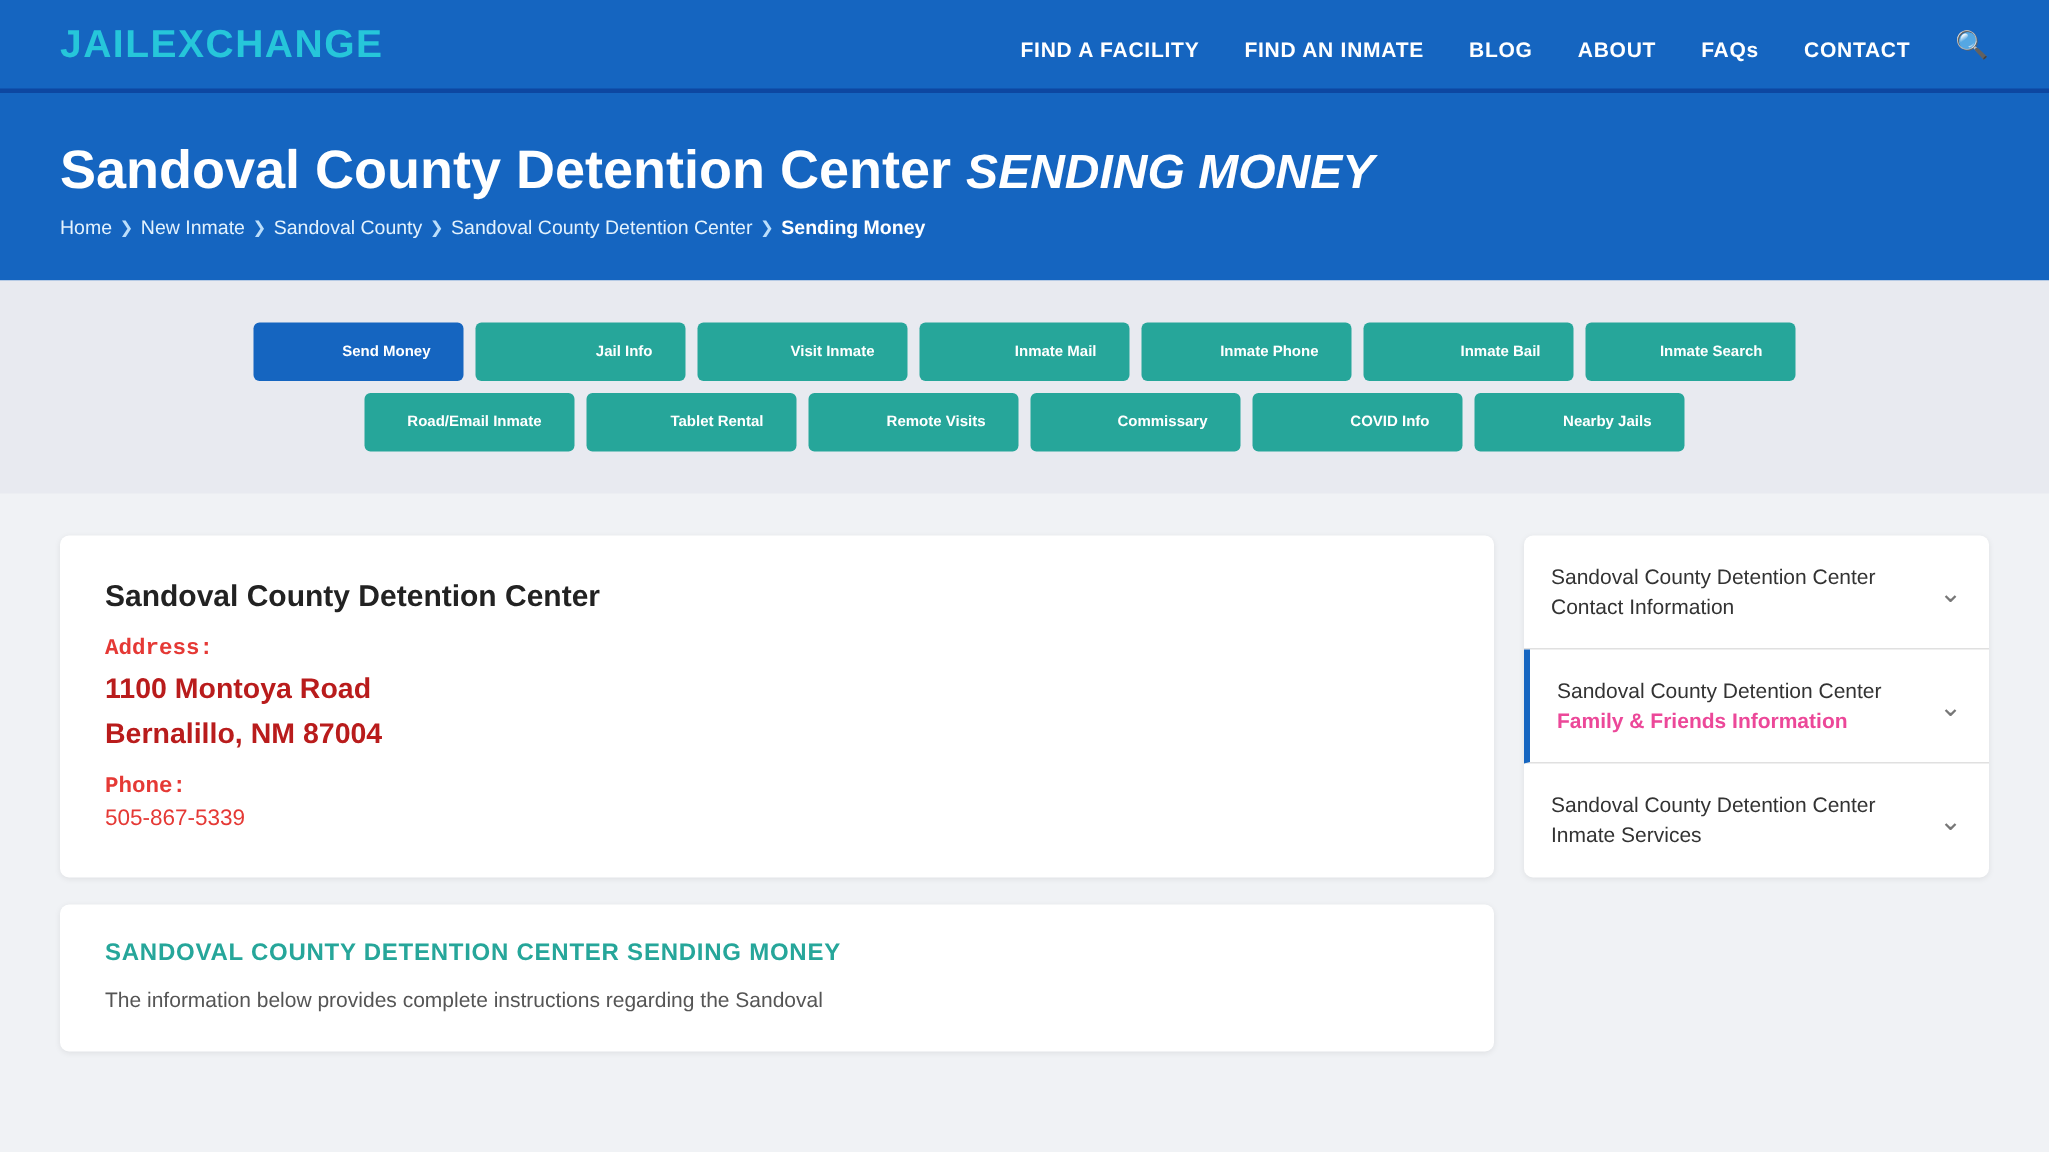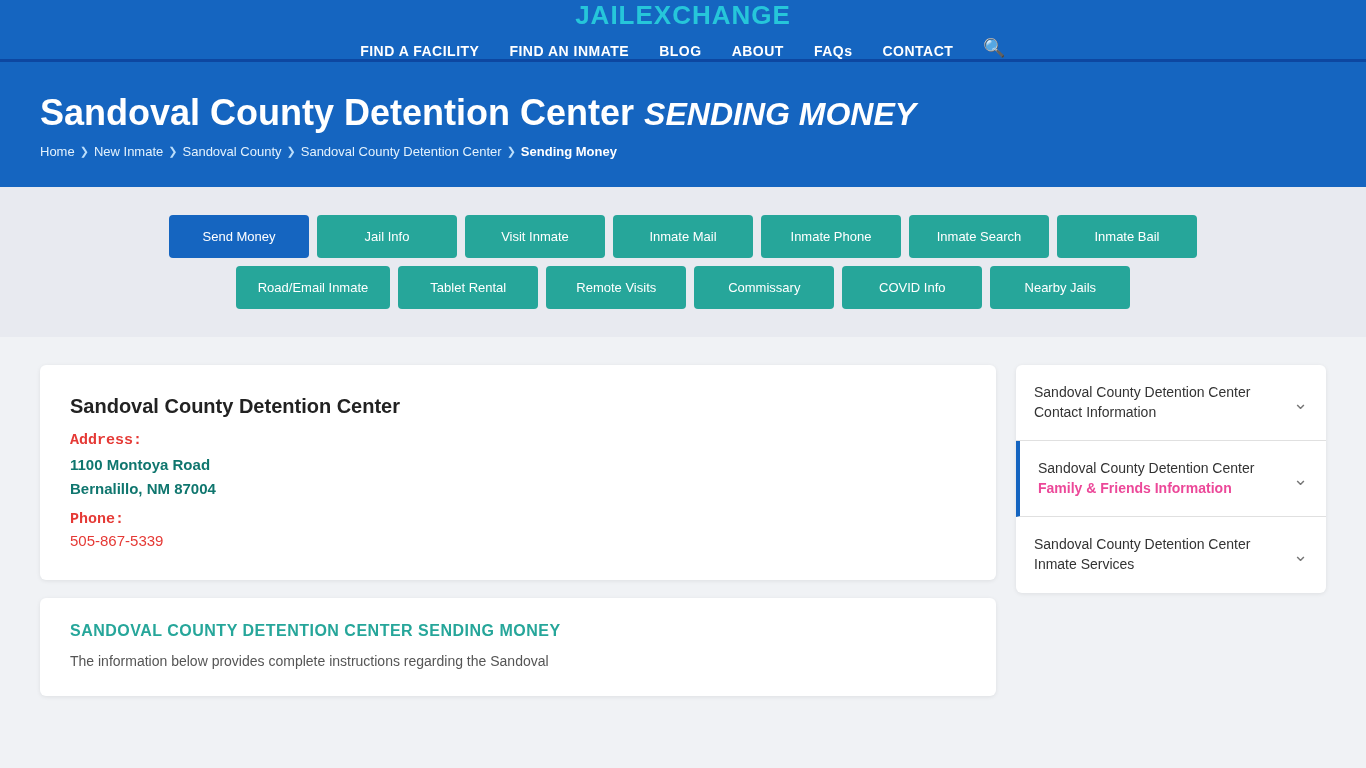--- a/index.html
+++ b/index.html
@@ -7,21 +7,20 @@
 
     
     .header {
       background: #1565c0;
       display: flex;
       align-items: center;
       justify-content: space-between;
       padding: 0 40px;
       height: 62px;
       border-bottom: 3px solid #0d47a1;
-      flex-direction: column;
     }
     .logo {
       font-size: 26px;
       font-weight: 900;
       color: #fff;
       letter-spacing: 1px;
     }
     .logo span { color: #26c6da; }
     .nav {
       display: flex;
@@ -79,27 +78,27 @@
       display: flex;
       flex-wrap: wrap;
       gap: 8px;
       margin-bottom: 8px;
       justify-content: center;
     }
     .tab-btn {
       padding: 14px 22px;
       border: none;
       border-radius: 4px;
-      font-size: 13px;
-      font-weight: 400;
+      font-size: 10px;
+      font-weight: 700;
       cursor: pointer;
       color: #fff;
       background: #26a69a;
       min-width: 140px;
-      text-align: center;
+      text-align: right;
     }
     .tab-btn.active {
       background: #1565c0;
     }
 
     
     .main-content {
       display: flex;
       gap: 20px;
       padding: 28px 40px;
@@ -129,22 +128,22 @@
     }
     .label-red {
       color: #e53935;
       font-weight: 600;
       font-size: 15px;
       margin-bottom: 4px;
       font-family: Liberation Mono, monospace;
     }
     .address-text {
       font-weight: 700;
-      font-size: 15px;
-      color: #0f766e;
+      font-size: 19px;
+      color: #b91c1c;
       line-height: 1.6;
       margin-bottom: 10px;
     }
     .phone-link {
       color: #e53935;
       font-size: 15px;
       font-weight: 500;
       text-decoration: none;
       text-align: center;
     }
@@ -244,22 +243,22 @@
   </nav>
 </section>
 
 <section class="tabs-section">
   <div class="tabs-row">
     <button class="tab-btn active">Send Money</button>
     <button class="tab-btn">Jail Info</button>
     <button class="tab-btn">Visit Inmate</button>
     <button class="tab-btn">Inmate Mail</button>
     <button class="tab-btn">Inmate Phone</button>
+    <button class="tab-btn">Inmate Bail</button>
     <button class="tab-btn">Inmate Search</button>
-    <button class="tab-btn">Inmate Bail</button>
   </div>
   <div class="tabs-row">
     <button class="tab-btn">Road/Email Inmate</button>
     <button class="tab-btn">Tablet Rental</button>
     <button class="tab-btn">Remote Visits</button>
     <button class="tab-btn">Commissary</button>
     <button class="tab-btn">COVID Info</button>
     <button class="tab-btn">Nearby Jails</button>
   </div>
 </section>

